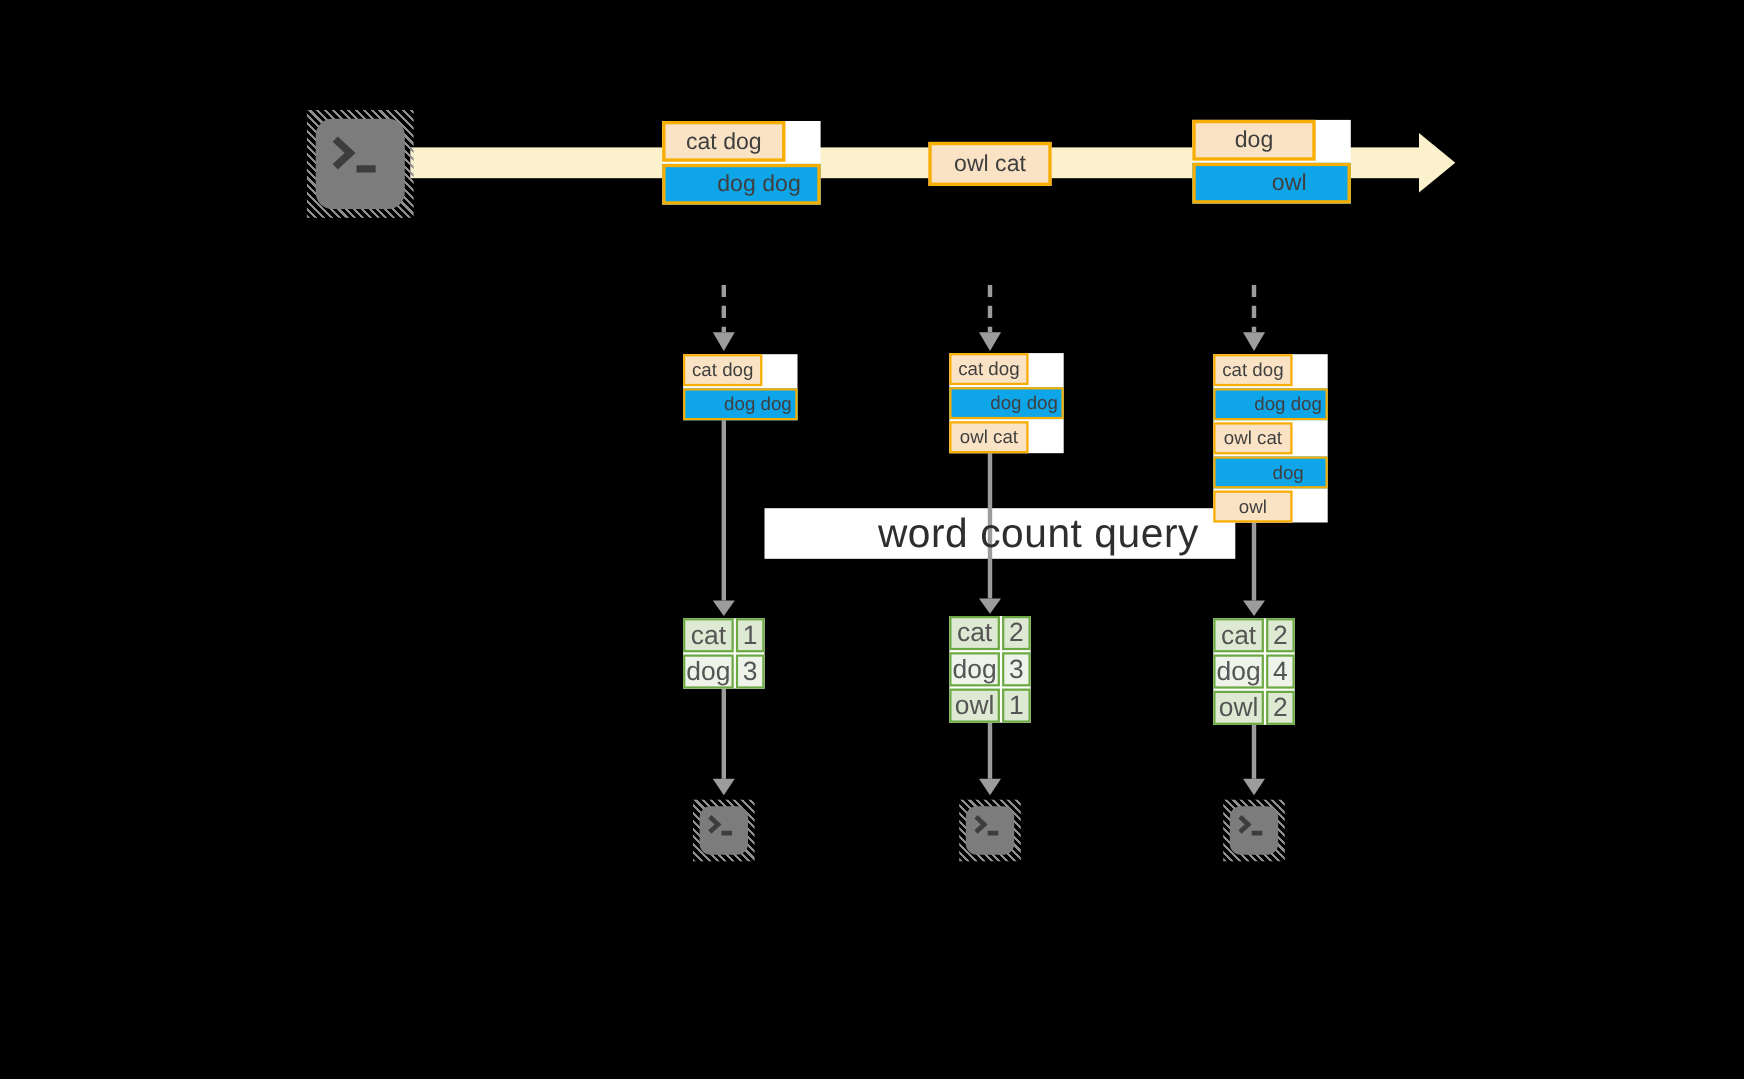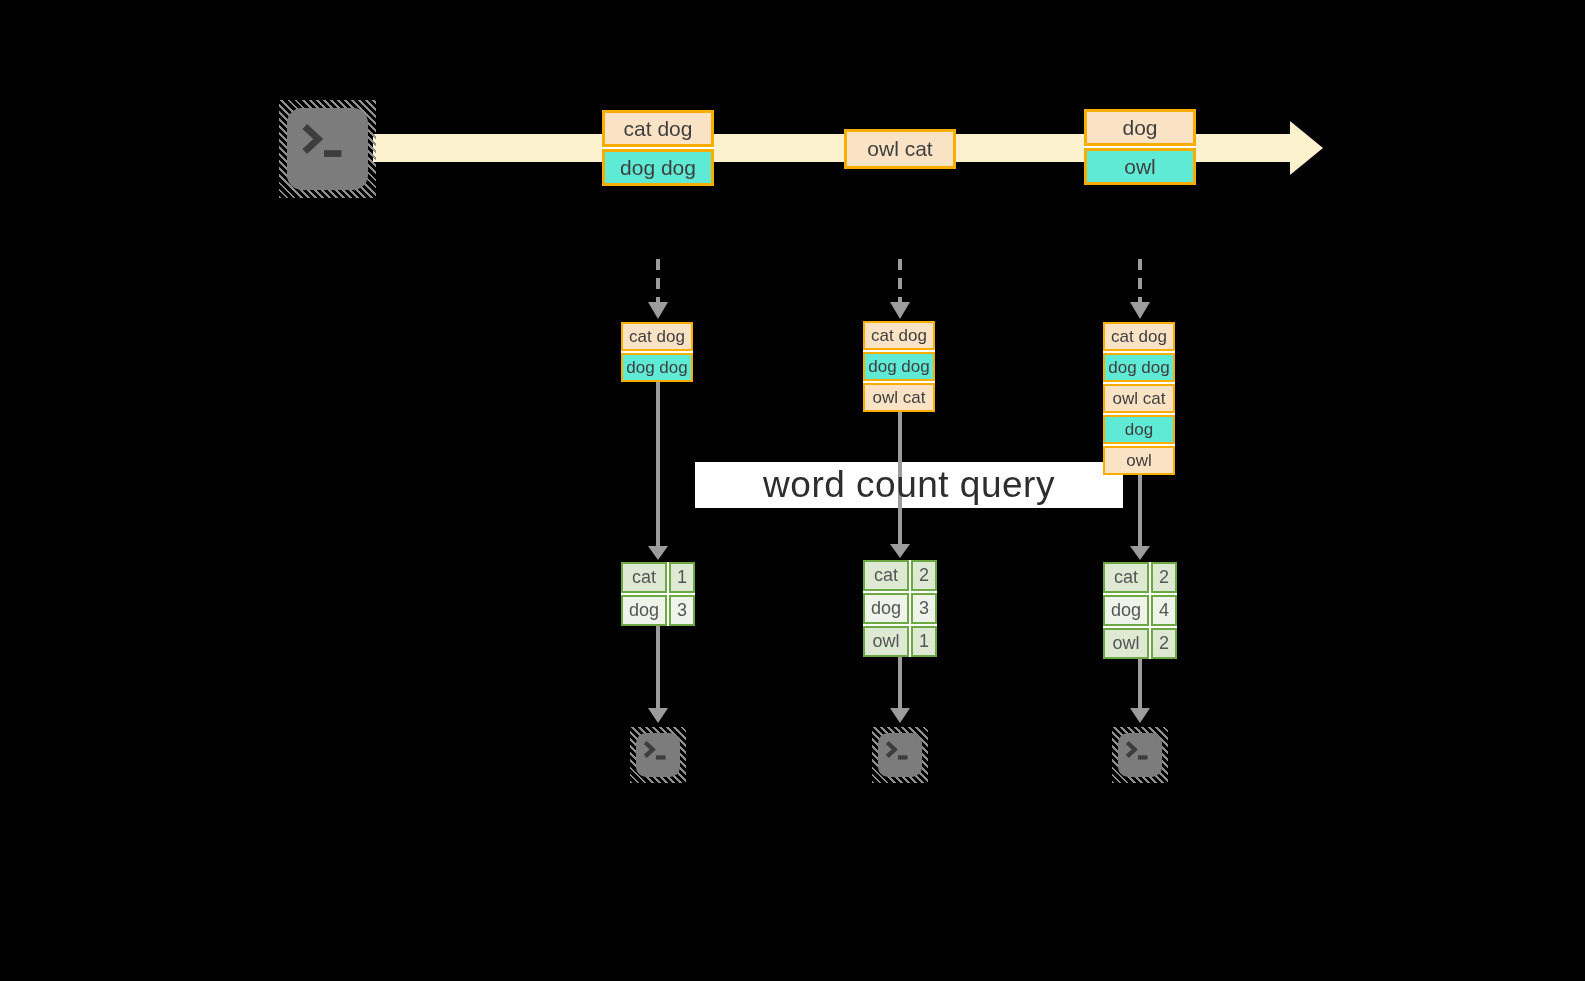--- a/index.html
+++ b/index.html
@@ -11,31 +11,31 @@
   .z1{z-index:1}.z2{z-index:2}.z3{z-index:3}
   .abs{position:absolute}
   
   .stream-band{left:373px;top:134px;width:917px;height:28px;background:#FBF1CD;}
   .stream-head{left:1290px;top:121px;width:0;height:0;
     border-top:27px solid transparent;border-bottom:27px solid transparent;
     border-left:33px solid #FBF1CD;}
   
   .obox{display:flex;flex-direction:column;gap:2px;background:#fff;}
   .ocell{border:3px solid #F7AE00;background:#FAE3C5;display:flex;align-items:center;justify-content:center;}
-  .ocell.light{background:#5eead4;}
+  .ocell.light{background:#0ea5e9;padding-left:32px;}
   .ebox .ocell{width:106px;height:31px;font-size:21px;}
   .sbox .ocell{width:68px;height:25px;font-size:17px;border-width:2px;}
   
   .query-band{left:695px;top:462px;width:428px;height:46px;background:#FFFFFF;}
-  .query-label{left:695px;top:462px;width:428px;height:46px;display:flex;align-items:center;justify-content:center;
+  .query-label{left:730px;top:462px;width:428px;height:46px;display:flex;align-items:center;justify-content:center;
     font-size:37px;font-weight:300;color:#2e2e2e;letter-spacing:0.5px;}
   
   .gtable{display:grid;grid-template-columns:46px 26px;gap:2px;background:#fff;}
   .gcell{border:2px solid #6CA942;display:flex;align-items:center;justify-content:center;
-    height:27px;font-size:18px;color:#555;}
+    height:27px;font-size:24px;color:#555;}
   .gcell.d{background:#DEE9D3;}
   .gcell.l{background:#EFF4EA;}
   
   .term{background:repeating-linear-gradient(45deg,#8f8f8f 0 2px,rgba(0,0,0,0) 2px 5px);}
   .term-inner{position:absolute;background:#7C7C7C;}
   .term.big .term-inner{inset:8px;border-radius:15px;}
   .term.small .term-inner{inset:6px;border-radius:10px;}
   .prompt-svg{position:absolute;left:12%;top:12%;}
   .term.big .prompt-svg{width:58px;height:44px;}
   .term.small .prompt-svg{width:32px;height:24px;}

